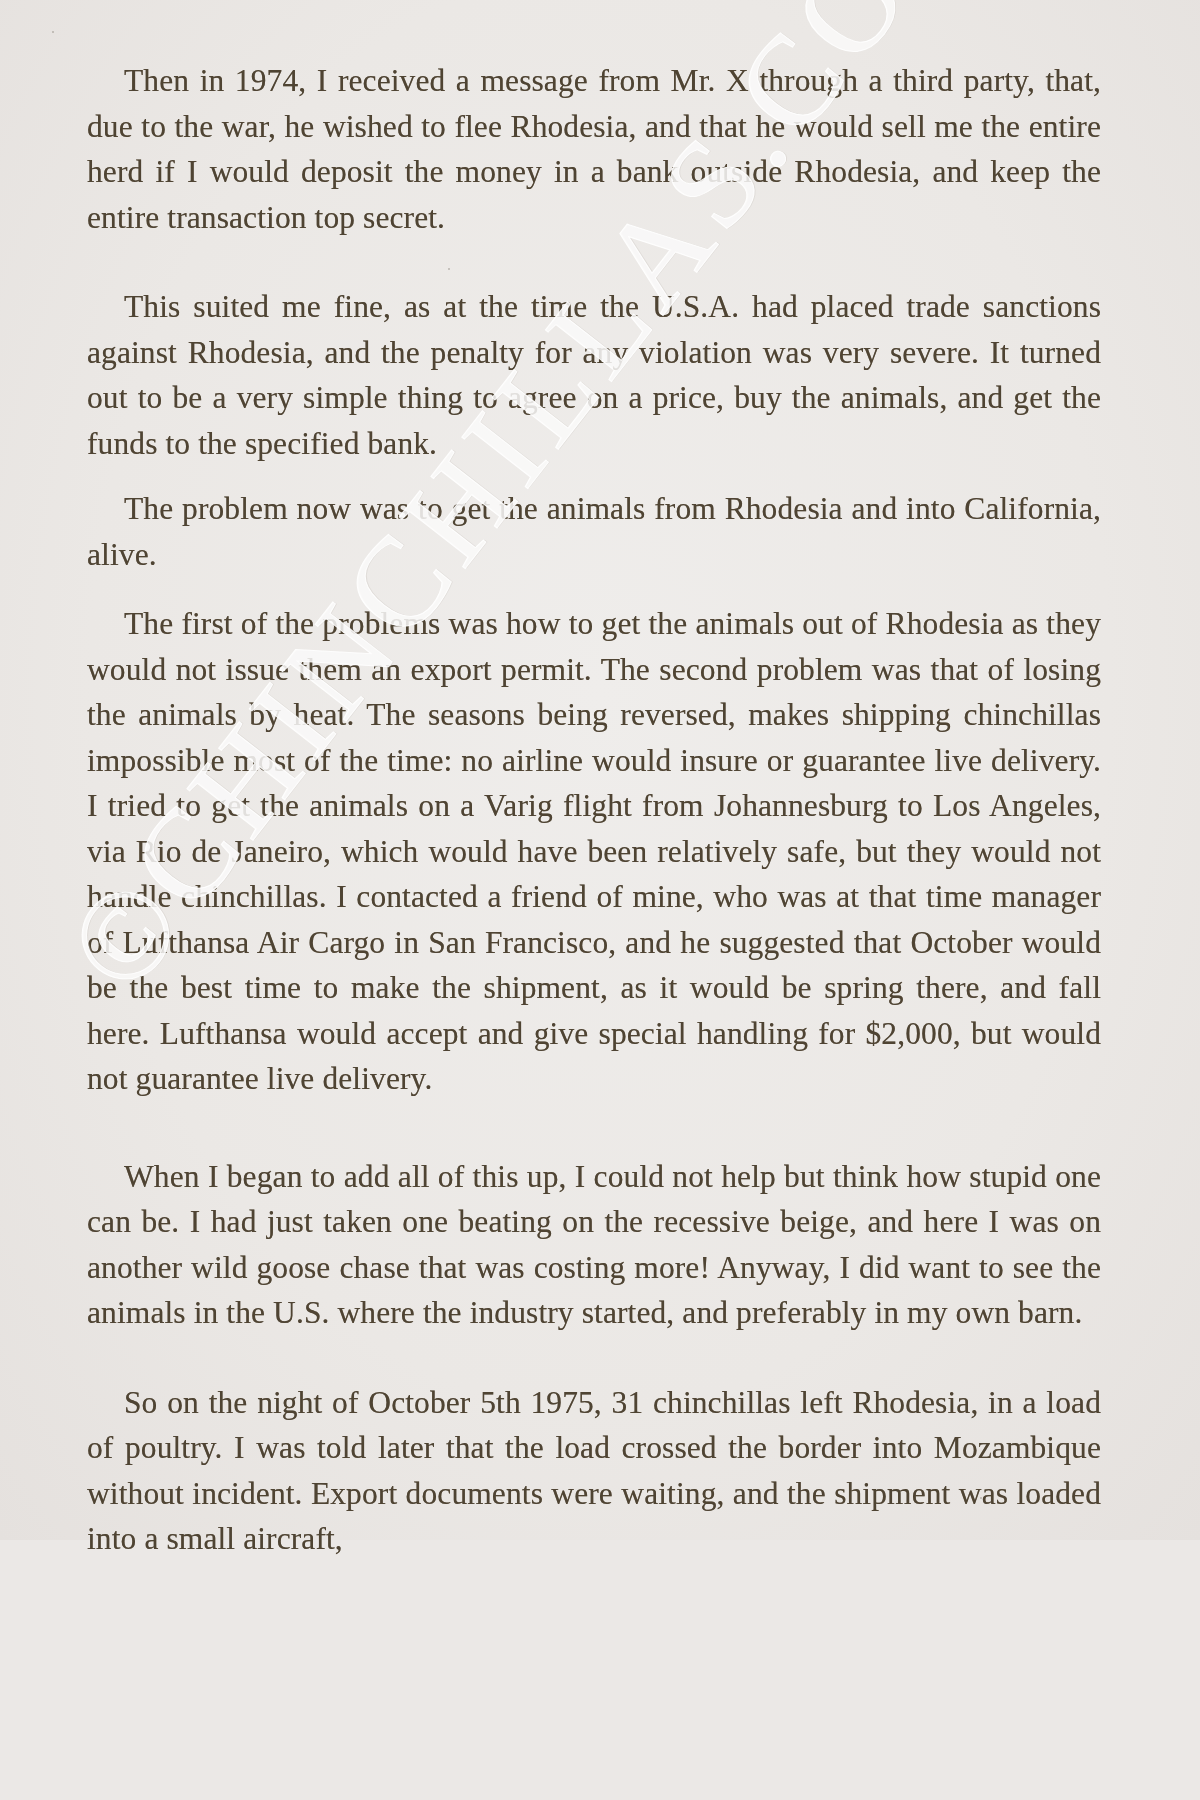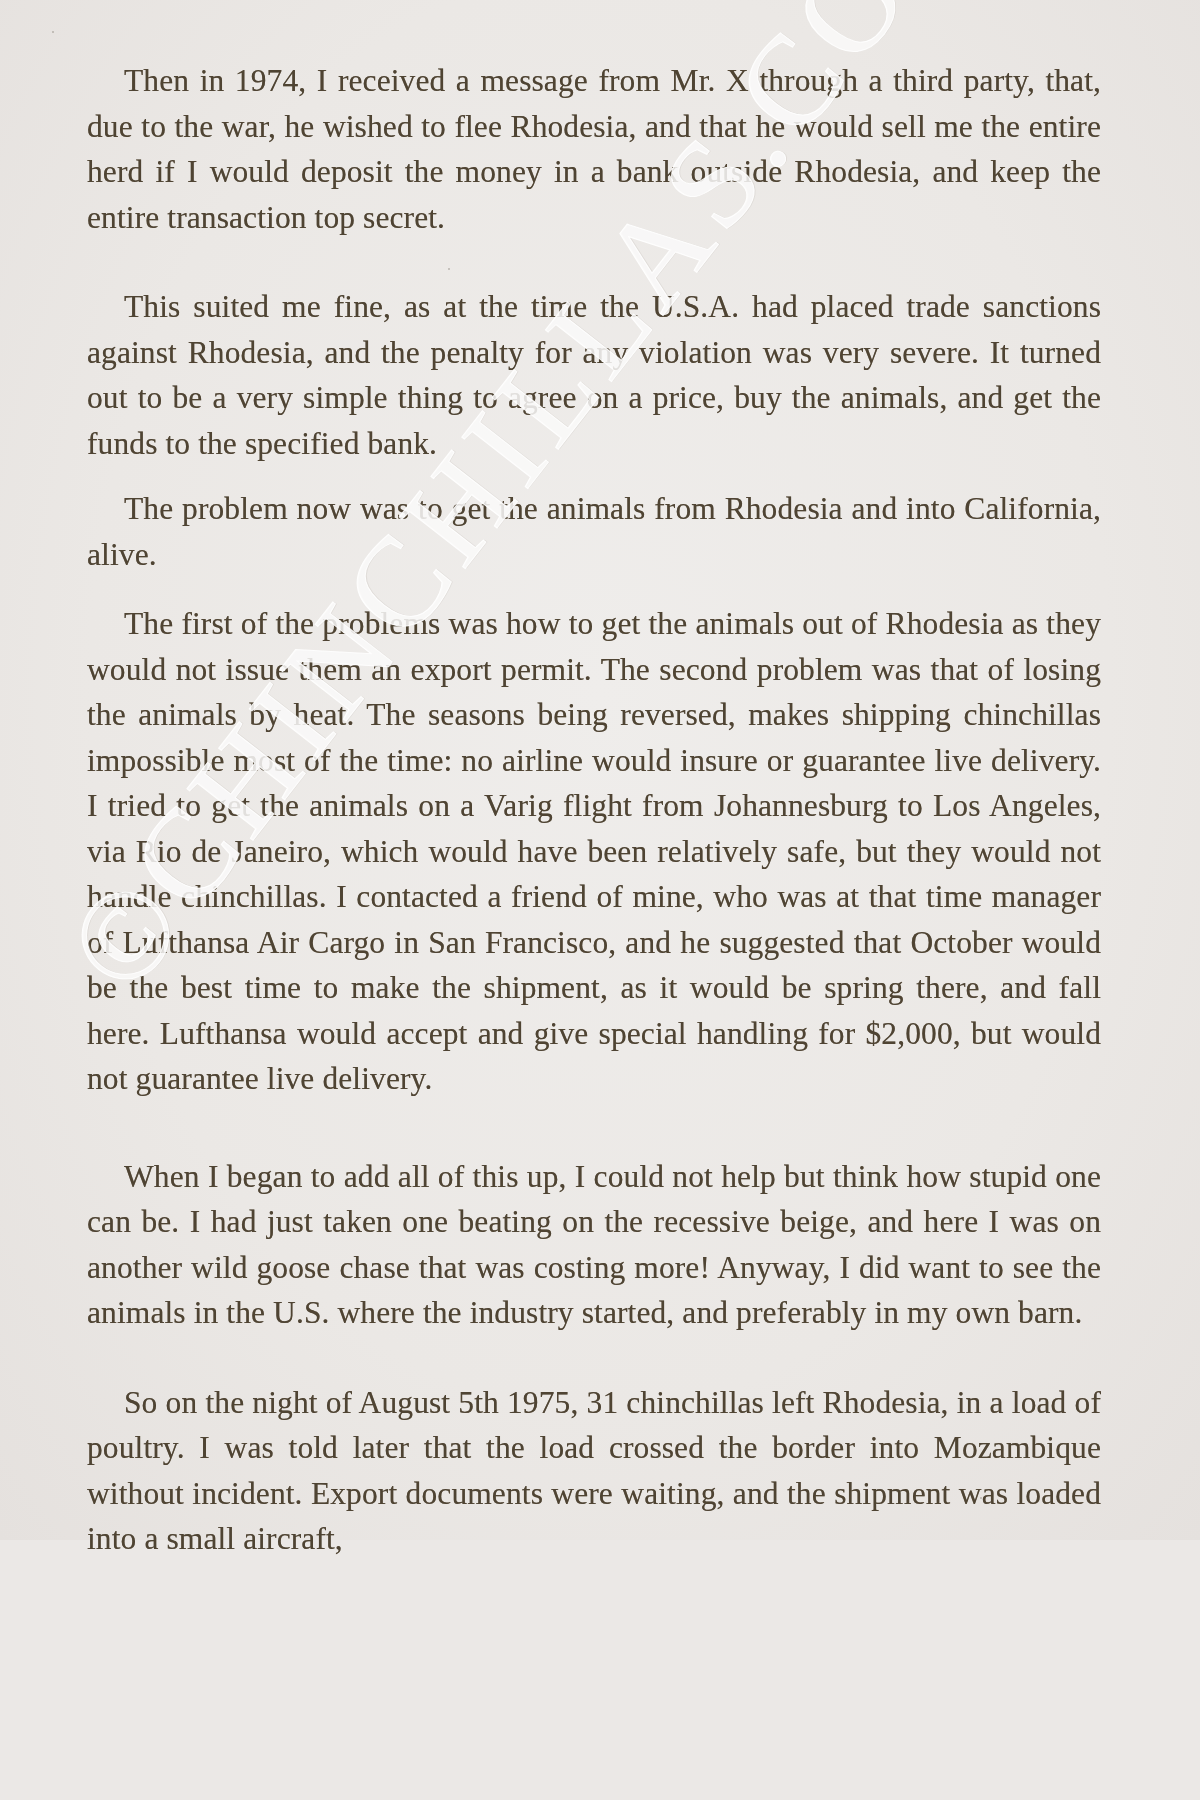--- a/index.html
+++ b/index.html
@@ -69,21 +69,21 @@
 <body>
 
 <div class="page">
 
   <div class="text-body">
     <p class="paragraph p1">Then in 1974, I received a message from Mr. X through a third party, that, due to the war, he wished to flee Rhodesia, and that he would sell me the entire herd if I would deposit the money in a bank outside Rhodesia, and keep the entire transaction top secret.</p>
     <p class="paragraph p2">This suited me fine, as at the time the U.S.A. had placed trade sanctions against Rhodesia, and the penalty for any violation was very severe. It turned out to be a very simple thing to agree on a price, buy the animals, and get the funds to the specified bank.</p>
     <p class="paragraph p3">The problem now was to get the animals from Rhodesia and into California, alive.</p>
     <p class="paragraph p4">The first of the problems was how to get the animals out of Rhodesia as they would not issue them an export permit. The second problem was that of losing the animals by heat. The seasons being reversed, makes shipping chinchillas impossible most of the time: no airline would insure or guarantee live delivery. I tried to get the animals on a Varig flight from Johannesburg to Los Angeles, via Rio de Janeiro, which would have been relatively safe, but they would not handle chinchillas. I contacted a friend of mine, who was at that time manager of Lufthansa Air Cargo in San Francisco, and he suggested that October would be the best time to make the shipment, as it would be spring there, and fall here. Lufthansa would accept and give special handling for $2,000, but would not guarantee live delivery.</p>
     <p class="paragraph p5">When I began to add all of this up, I could not help but think how stupid one can be. I had just taken one beating on the recessive beige, and here I was on another wild goose chase that was costing more! Anyway, I did want to see the animals in the U.S. where the industry started, and preferably in my own barn.</p>
-    <p class="paragraph p6">So on the night of August 5th 1975, 31 chinchillas left Rhodesia, in a load of poultry. I was told later that the load crossed the border into Mozambique without incident. Export documents were waiting, and the shipment was loaded into a small aircraft,</p>
+    <p class="paragraph p6">So on the night of October 5th 1975, 31 chinchillas left Rhodesia, in a load of poultry. I was told later that the load crossed the border into Mozambique without incident. Export documents were waiting, and the shipment was loaded into a small aircraft,</p>
   </div>
 
   <div class="watermark">©CHINCHILLAS.COM</div>
 
   <span class="speck" style="left:52px; top:31px;"></span>
   <span class="speck" style="left:980px; top:1497px;"></span>
   <span class="speck" style="left:357px; top:1218px;"></span>
   <span class="speck" style="left:448px; top:268px;"></span>
 </div>
 

